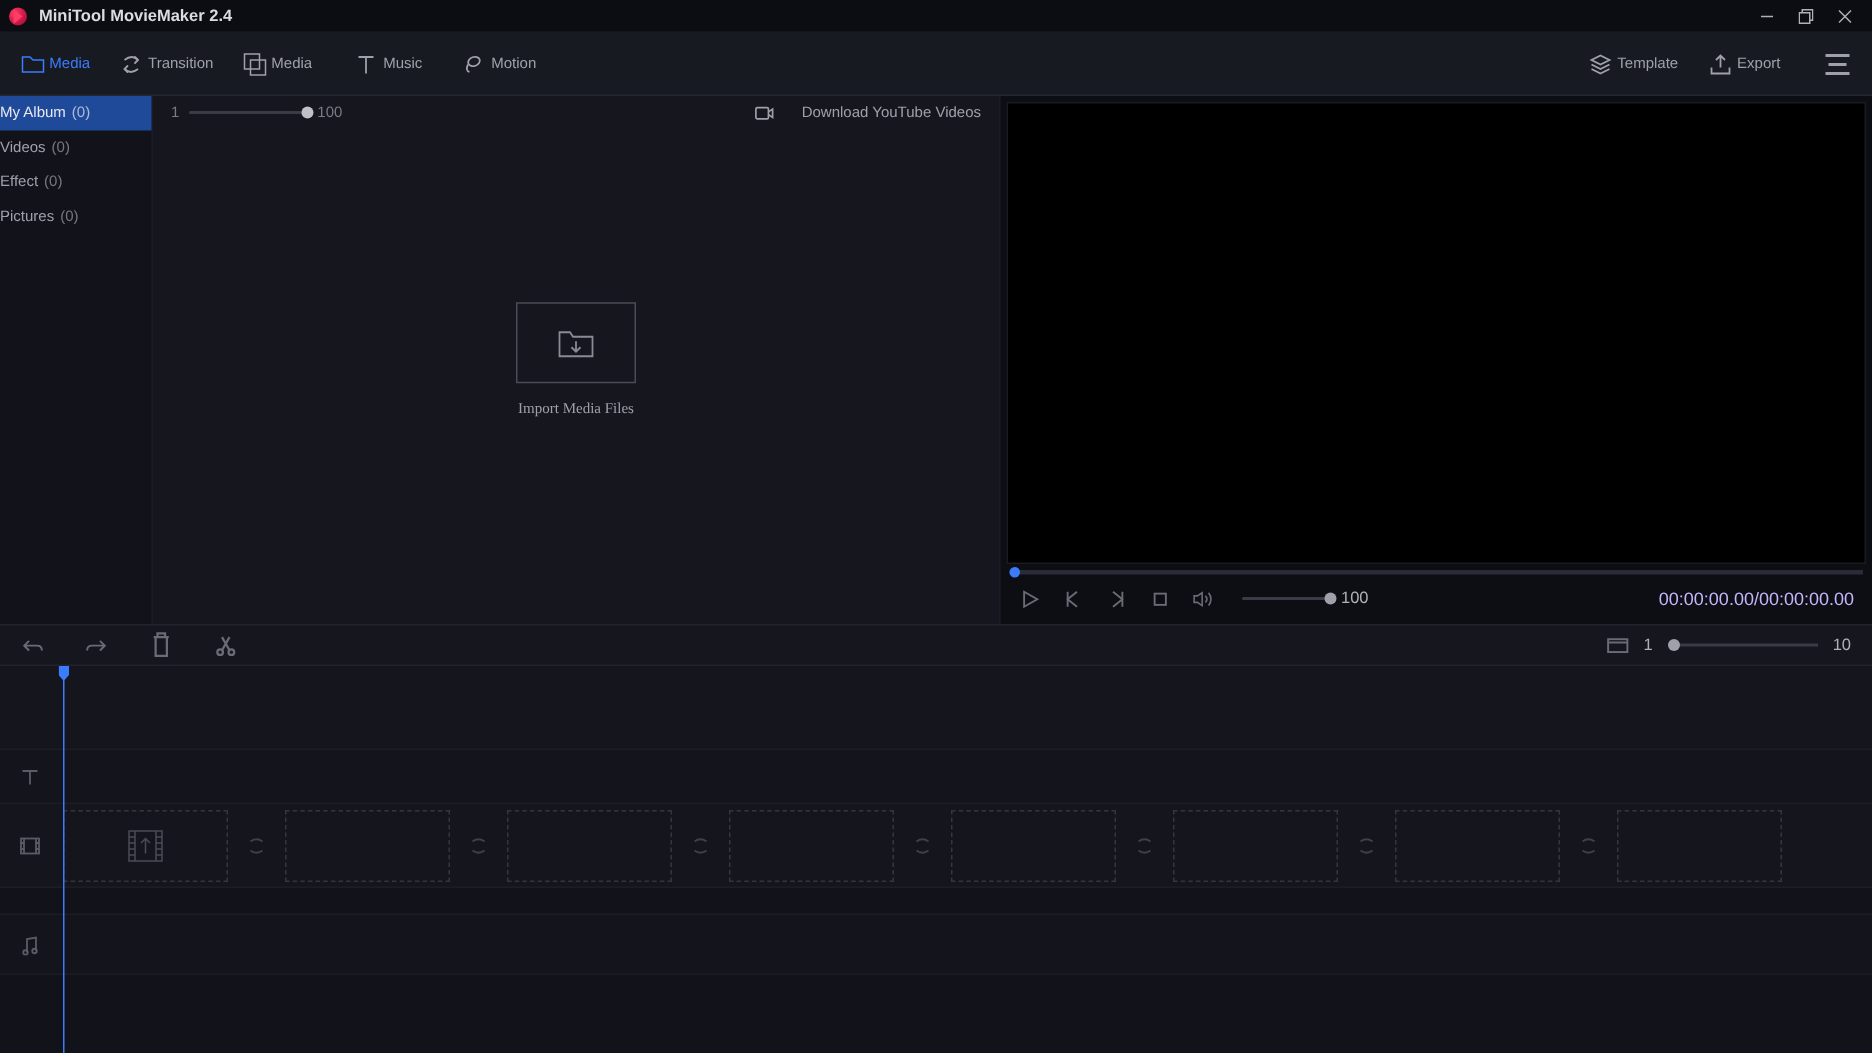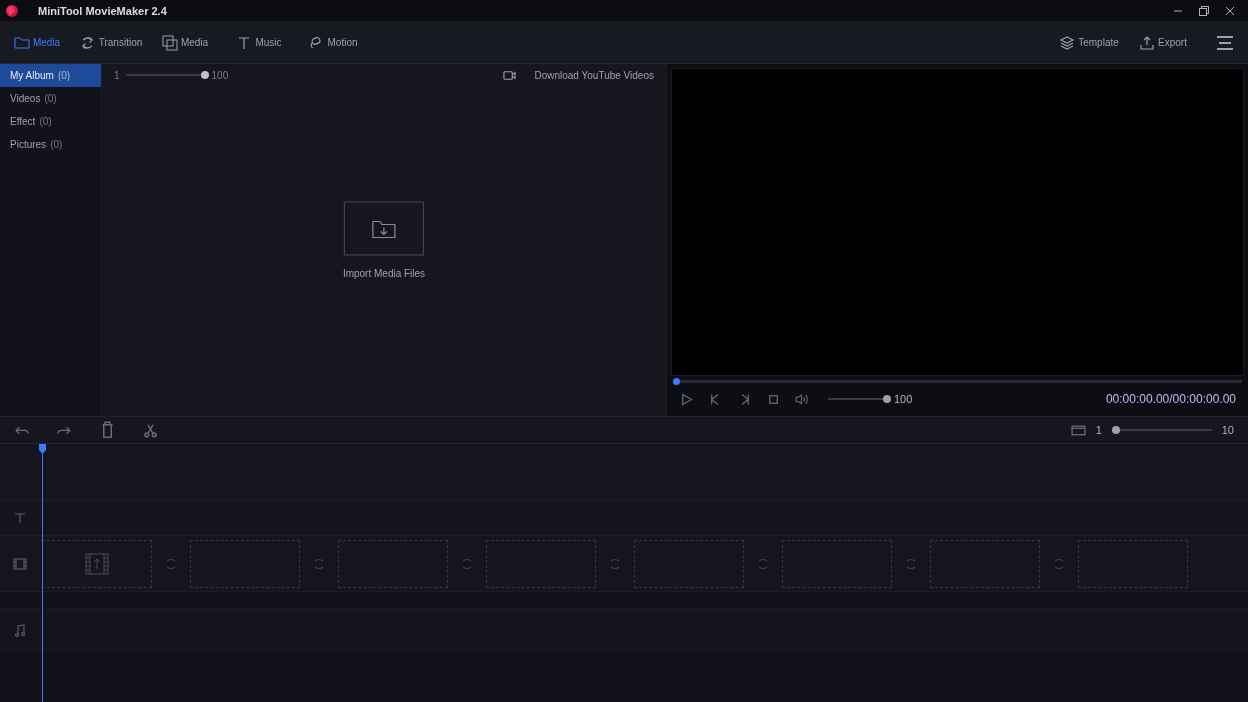--- a/index.html
+++ b/index.html
@@ -3,57 +3,57 @@
 <meta charset="utf-8">
 <style>
 * { margin: 0; padding: 0; box-sizing: border-box; font-family: -apple-system, BlinkMacSystemFont, "Segoe UI", Arial, sans-serif; user-select: none; }
 body { width: 1248px; height: 702px; background: #000; color: #a0a0a8; overflow: hidden; font-size: 11px; }
 
 
 .titlebar { height: 22px; background: #0c0d12; display: flex; align-items: center; padding: 0 6px; border-bottom: 1px solid #1a1b22; }
 .logo { width: 14px; height: 14px; margin-right: 6px; position: relative; }
 .logo-tri { width:0; height:0; border-left:6px solid #ff3b66; border-top:5px solid transparent; border-bottom:5px solid transparent; position:absolute; top:2px; left:3px; }
 .logo-bg { position:absolute; width:12px; height:12px; background: radial-gradient(circle at 30% 30%, #ff3b66, #a00030); border-radius:50%; top:1px; left:0; }
-.app-title { color:#dcdce0; font-weight:600; font-size:11px;margin-left:12px; }
+.app-title { color:#dcdce0; font-weight:600; font-size:11px; }
 .winbtns { margin-left:auto; display:flex; gap:2px; }
 .winbtn { width:24px; height:22px; display:flex; align-items:center; justify-content:center; color:#b0b0b8; cursor:pointer; }
 .winbtn svg { width:10px; height:10px; }
 
 
 .toolbar { height: 42px; background:#181a22; display:flex; align-items:center; padding:0 0; border-bottom:1px solid #24252e; }
 .toolbtn { width:74px; height:42px; display:flex; flex-direction:row; align-items:center; justify-content:center; gap:3px; cursor:pointer; color:#9fa0aa; position:relative; }
 .toolbtn.active { color:#3b7cff; }
 .toolbtn-label { font-size:10px; }
 .toolbtn svg, .toolbtn .ticon { width:16px;height:16px; }
 .toolbar-right { margin-left:auto; display:flex; align-items:center; padding-right:10px; }
 .hamburger { width:26px; height:26px; display:flex; flex-direction:column; align-items:center; justify-content:center; gap:4px; cursor:pointer; margin-left:12px; }
 .hamburger span { display:block; width:16px; height:2px; background:#9fa0aa; }
 .hamburger span:nth-child(2){width:12px;}
 
 
 .main { display:flex; height:352px; }
 
 
 .sidebar { width:102px; background:#12131a; border-right:1px solid #1c1d26; }
-.sidebar-item { height:23px; padding:0 10px; display:flex; align-items:center; cursor:pointer; font-size:10px; color:#9fa0aa; }
+.sidebar-item { height:23px; padding:0 0; display:flex; align-items:center; cursor:pointer; font-size:10px; color:#9fa0aa; }
 .sidebar-item.active { background:#1f4a99; color:#e8e8f0; }
 .sidebar-item .cnt{ margin-left:4px; opacity:.7; }
 
 
 .media-panel { flex:0 0 565px; background:#16171e; position:relative; border-right:1px solid #1c1d26; }
 .media-top { height:22px; display:flex; align-items:center; padding:0 12px; color:#7a7b86; }
 .thumb-slider { display:flex; align-items:center; gap:6px; margin-left:0; }
 .thumb-slider .num{font-size:10px;color:#7a7b86;}
 .hslider { width:80px; height:2px; background:#3a3b46; position:relative; border-radius:2px; }
 .hslider .knob{ position:absolute; right:-3px; top:-3px; width:8px;height:8px;background:#c0c0c8;border-radius:50%; }
 .dl-link { margin-left:auto; display:flex; align-items:center; gap:18px; color:#9fa0aa; cursor:pointer; font-size:10px; }
 .dl-link svg{width:13px;height:13px;}
 .import-wrap { position:absolute; top:50%; left:50%; transform:translate(-50%,-50%); display:flex; flex-direction:column; align-items:center; gap:12px; cursor:pointer; }
 .import-box { width:80px; height:54px; border:1px solid #4a4b56; display:flex; align-items:center; justify-content:center; }
-.import-label{font-size:10px;color:#a0a0aa;}
+.import-label{font-size:10px;color:#a0a0aa;font-family:Liberation Serif, serif;}
 
 
 .preview { flex:1; background:#0d0e14; display:flex; flex-direction:column; padding:4px; }
 .video-canvas { flex:1; background:#000; border:1px solid #1a1b22; min-height:0; }
 .scrub { height:10px; display:flex; align-items:center; padding:0 2px; }
 .scrub-track { flex:1; height:3px; background:#2a2b36; position:relative; }
 .scrub-knob{position:absolute;left:0;top:-2px;width:7px;height:7px;background:#3b7cff;border-radius:50%;}
 .player-controls { height:26px; display:flex; align-items:center; gap:14px; padding:0 8px; color:#6a6b76; }
 .pcbtn{width:15px;height:15px;display:flex;align-items:center;justify-content:center;cursor:pointer;}
 .vol-row{display:flex;align-items:center;gap:6px;margin-left:4px;}

